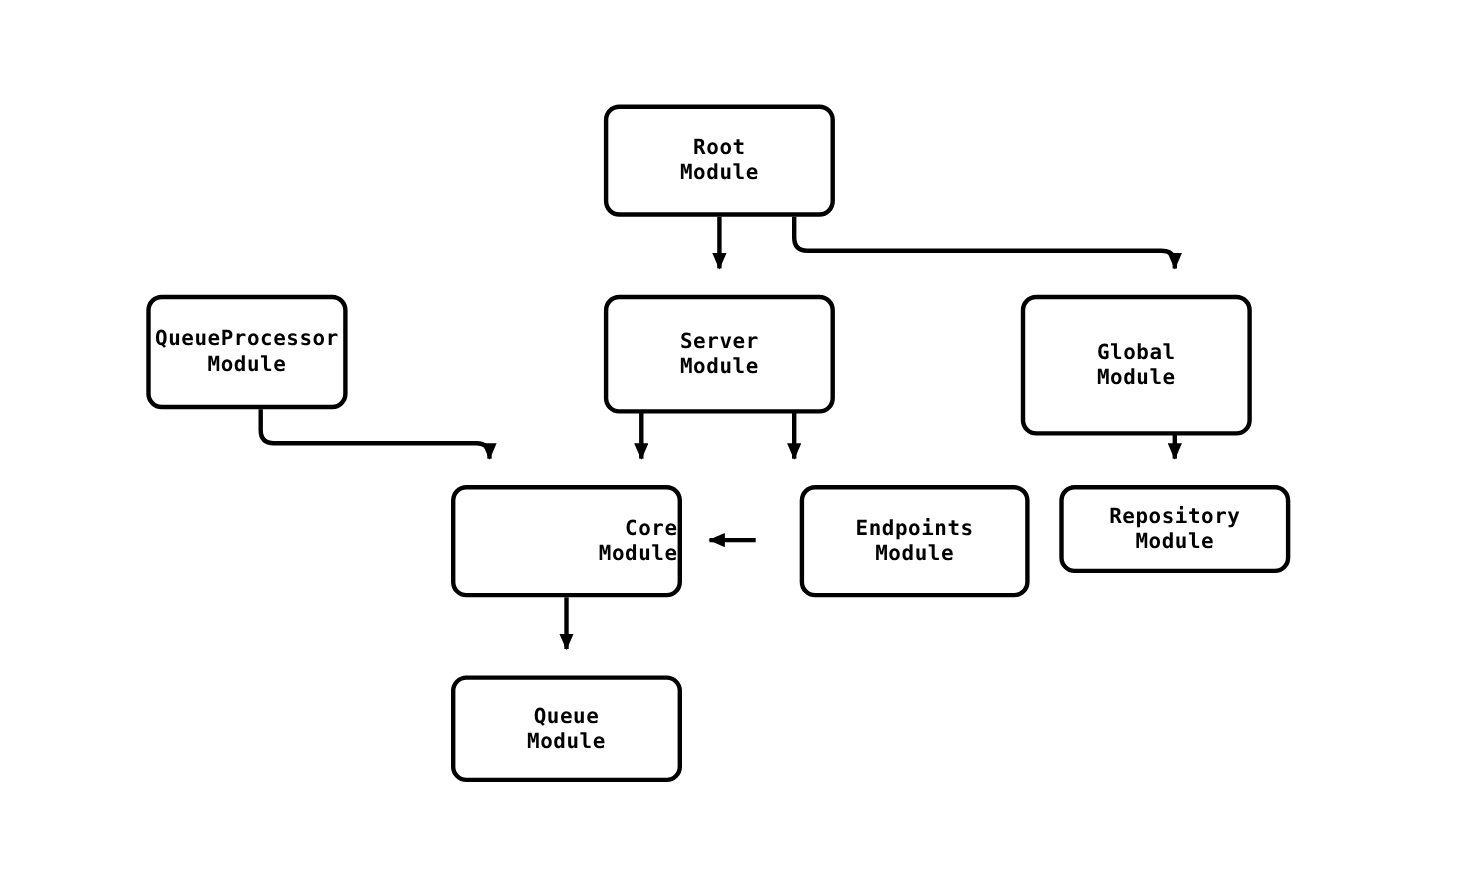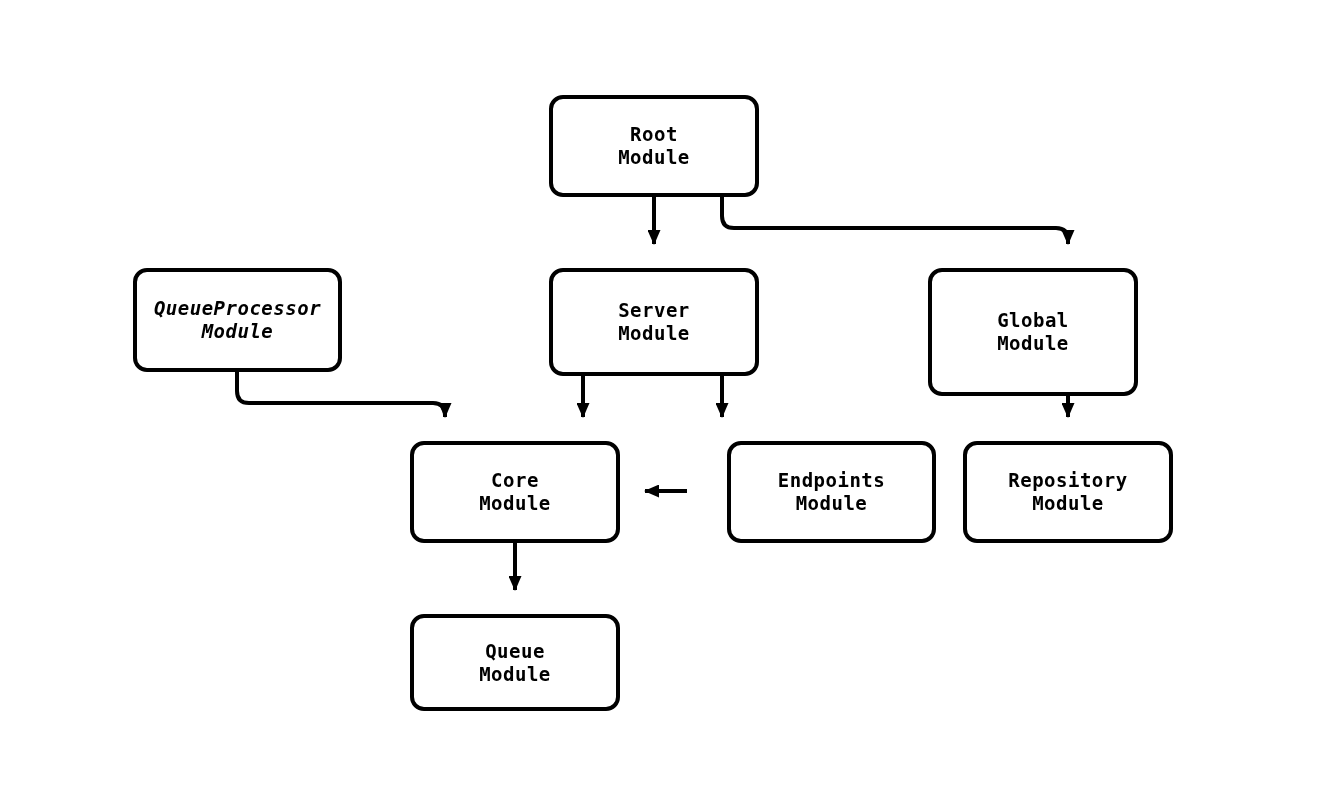--- a/index.html
+++ b/index.html
@@ -82,46 +82,46 @@
 
       <path d="M 1068 372 L 1068 417" marker-end="url(#arrowhead)"></path>
     </g>
   </svg>
 
   <div class="node" style="left:549px; top:95px; width:210px; height:102px;">
     <div class="node-line">Root</div>
     <div class="node-line">Module</div>
   </div>
 
-  <div class="node" style="left:133px; top:268px; width:209px; height:104px;font-style:italic;">
+  <div class="node" style="left:133px; top:268px; width:183px; height:104px;">
     <div class="node-line">QueueProcessor</div>
     <div class="node-line">Module</div>
   </div>
 
   <div class="node" style="left:549px; top:268px; width:210px; height:108px;">
     <div class="node-line">Server</div>
     <div class="node-line">Module</div>
   </div>
 
   <div class="node" style="left:928px; top:268px; width:210px; height:128px;">
     <div class="node-line">Global</div>
     <div class="node-line">Module</div>
   </div>
 
-  <div class="node" style="left:410px; top:441px; width:210px; height:102px;">
+  <div class="node" style="left:410px; top:441px; width:210px; height:102px;align-items:flex-end;">
     <div class="node-line">Core</div>
     <div class="node-line">Module</div>
   </div>
 
   <div class="node" style="left:687px; top:441px; width:209px; height:102px;margin-left:40px;">
     <div class="node-line">Endpoints</div>
     <div class="node-line">Module</div>
   </div>
 
-  <div class="node" style="left:963px; top:441px; width:210px; height:102px;">
+  <div class="node" style="left:963px; top:441px; width:210px; height:80px;">
     <div class="node-line">Repository</div>
     <div class="node-line">Module</div>
   </div>
 
   <div class="node" style="left:410px; top:614px; width:210px; height:97px;">
     <div class="node-line">Queue</div>
     <div class="node-line">Module</div>
   </div>
 
 </div>

